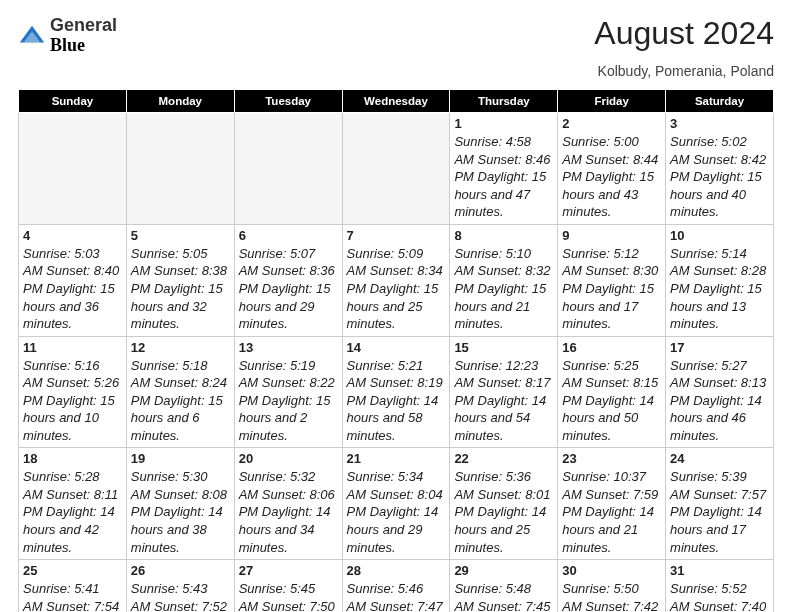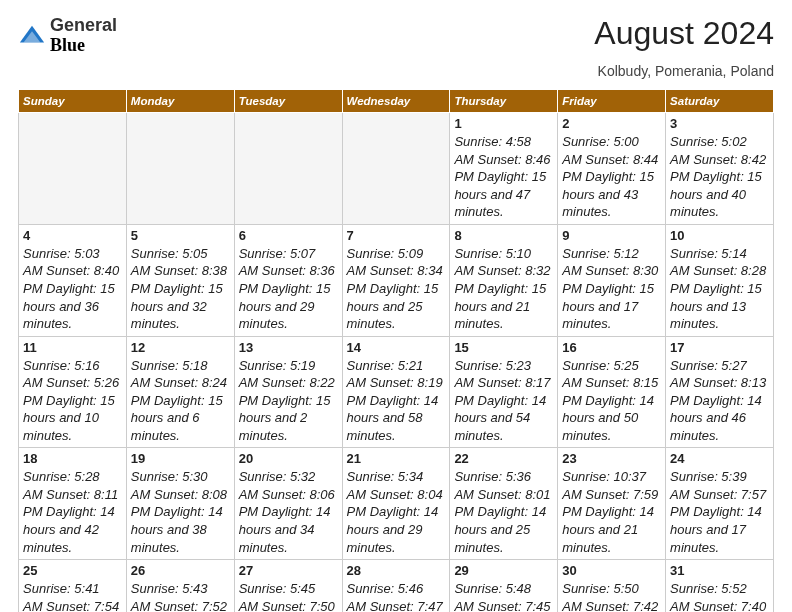--- a/index.html
+++ b/index.html
@@ -51,28 +51,27 @@
       font-size: 14px;
       color: #444;
       margin-top: 12px;
     }
     table {
       width: 100%;
       border-collapse: collapse;
       table-layout: fixed;
     }
     th {
-      background-color: #a16207;
+      background-color: #000000;
       color: #fff;
       font-size: 11.5px;
       font-weight: bold;
       padding: 5px 4px;
-      text-align: left;
+      text-align: center;
       border: 1px solid #fff;
-      font-style: italic;
     }
     td {
       border: 1px solid #ccc;
       vertical-align: top;
       padding: 3px 4px;
       font-size: 9.5px;
       color: #222;
       background: #fff;
       height: 72px;
     }
@@ -244,21 +243,21 @@
           </td>
           <td>
             <span class="day-num">14</span>
             <div class="cell-text">Sunrise: 5:21 AM
 Sunset: 8:19 PM
 Daylight: 14 hours
 and 58 minutes.</div>
           </td>
           <td>
             <span class="day-num">15</span>
-            <div class="cell-text">Sunrise: 5:23 AM
+            <div class="cell-text">Sunrise: 12:23 AM
 Sunset: 8:17 PM
 Daylight: 14 hours
 and 54 minutes.</div>
           </td>
           <td>
             <span class="day-num">16</span>
             <div class="cell-text">Sunrise: 5:25 AM
 Sunset: 8:15 PM
 Daylight: 14 hours
 and 50 minutes.</div>

